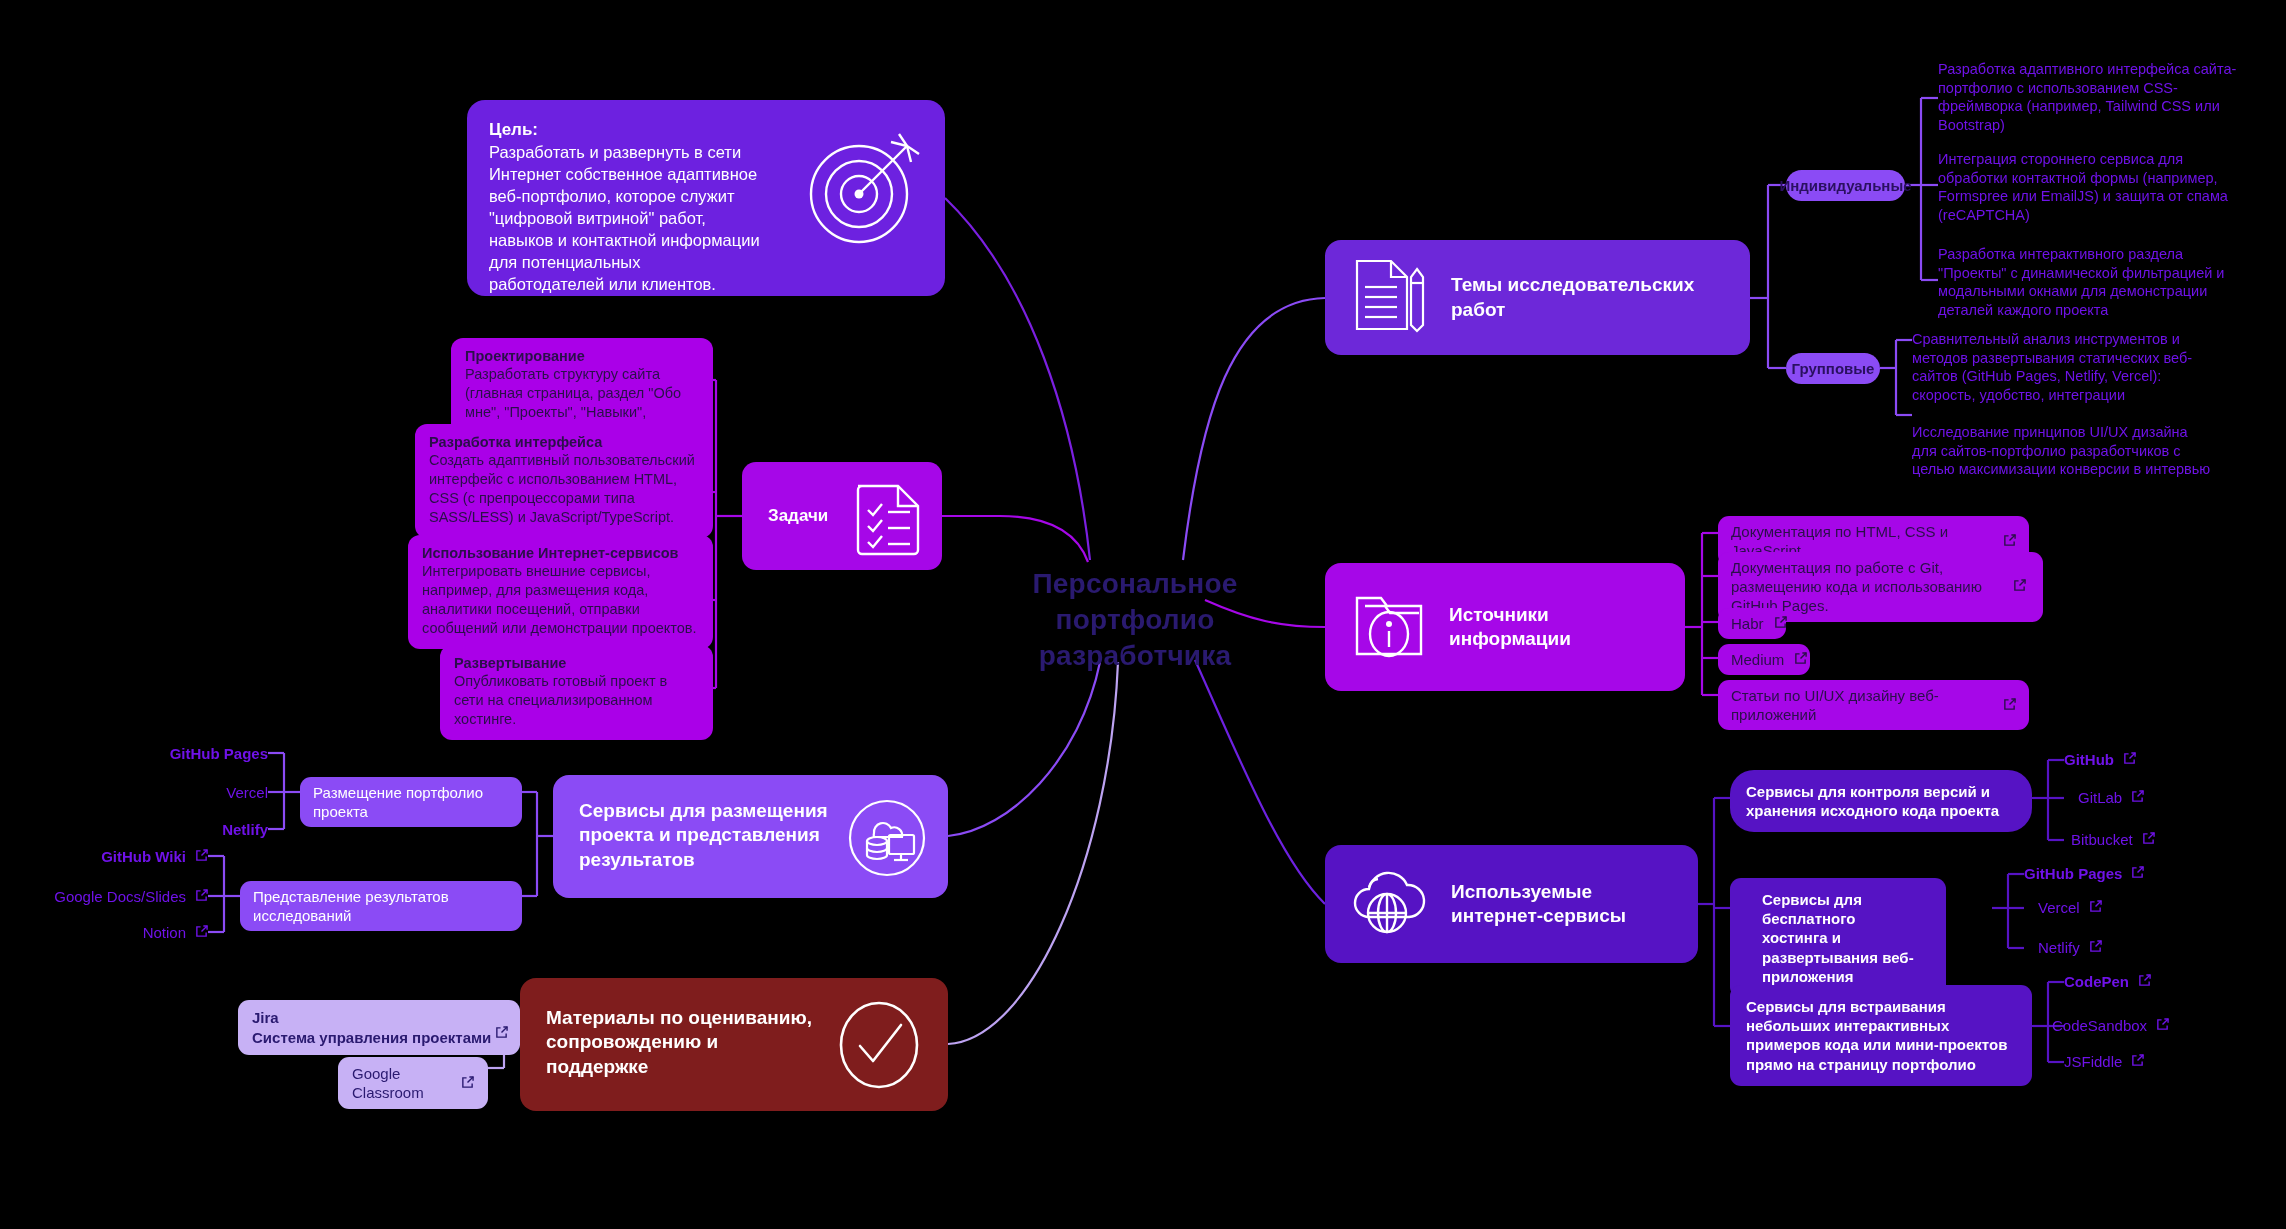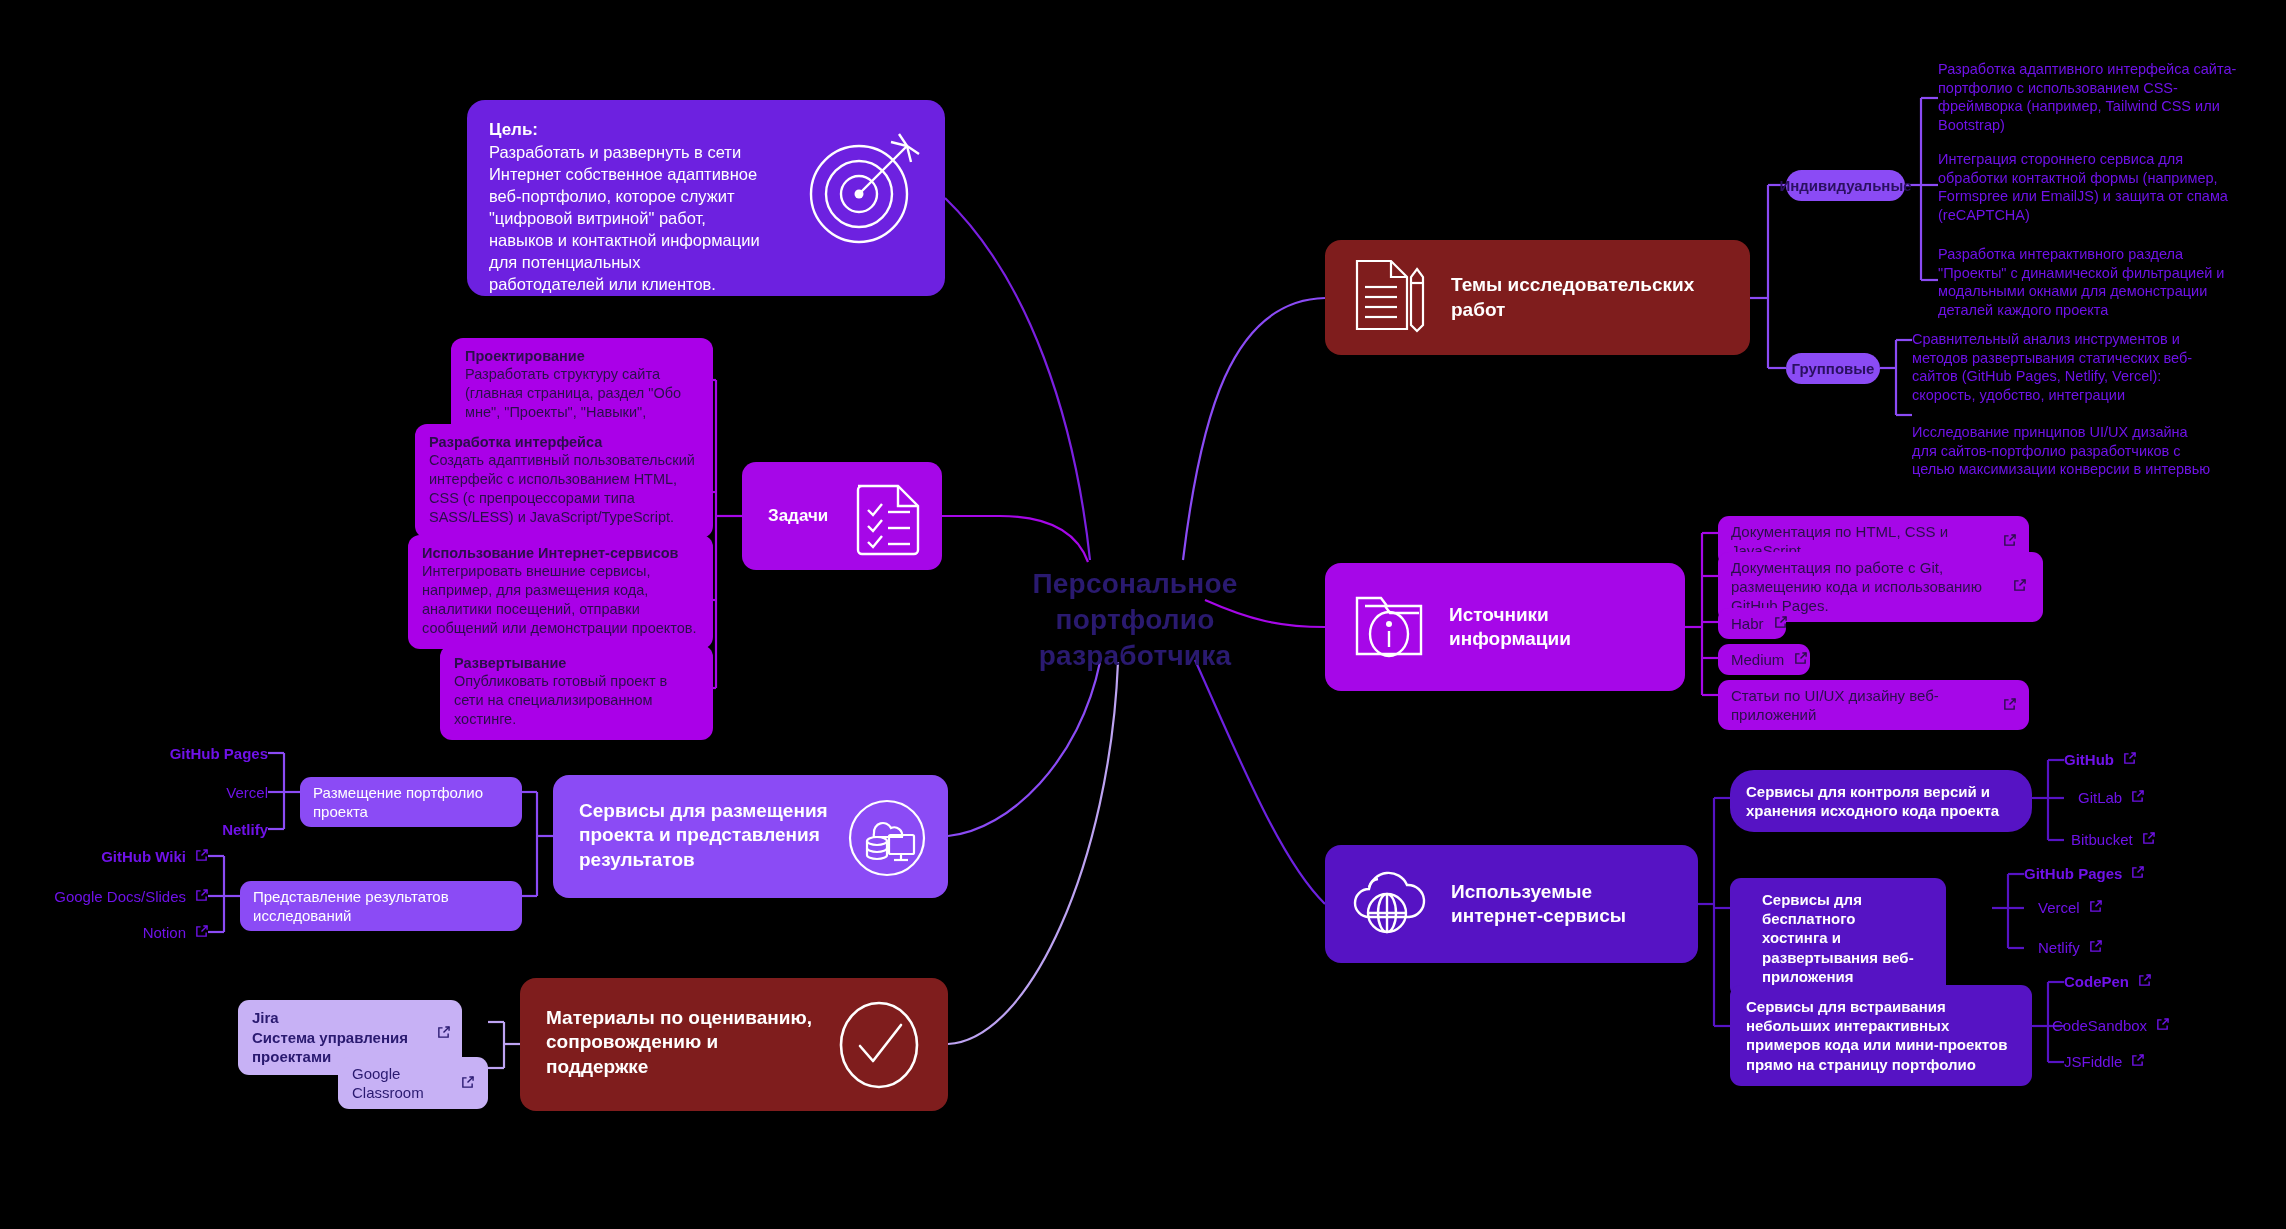--- a/index.html
+++ b/index.html
@@ -51,21 +51,21 @@
   .task-card .d { font-size: 14.5px; line-height: 1.30; }
 
   
   .branch {
     position: absolute; border-radius: 16px;
     display: flex; align-items: center; gap: 22px; padding: 0 26px;
     color: #ffffff; font-weight: 700; font-size: 19px; line-height: 1.28;
   }
   .branch .txt { max-width: 260px; }
 
-  #n-research { left: 1325px; top: 240px; width: 425px; height: 115px; background: #7f1d1d; }
+  #n-research { left: 1325px; top: 240px; width: 425px; height: 115px; background: #6d28d9; }
   #n-sources  { left: 1325px; top: 563px; width: 360px; height: 128px; background: #a607e8; }
   #n-services { left: 1325px; top: 845px; width: 373px; height: 118px; background: #5613c4; }
   #n-hosting  { left: 553px;  top: 775px; width: 395px; height: 123px; background: #8B4BF5;
                 align-items: flex-start; padding-top: 24px; }
   #n-materials{ left: 520px;  top: 978px; width: 428px; height: 133px; background: #7f1d1d;
                 align-items: flex-start; padding-top: 28px; }
 
   
   .chip {
     position: absolute; border-radius: 11px;
@@ -535,21 +535,21 @@
   <div class="branch" id="n-materials">
     <span class="txt" style="max-width:268px;">Материалы по оцениванию, сопровождению и поддержке</span>
     <span style="position:absolute; right:24px; top:22px;">
       <svg width="90" height="90" viewBox="0 0 90 90" fill="none" stroke="#ffffff" stroke-width="2.6">
         <ellipse cx="45" cy="45" rx="38" ry="42"></ellipse>
         <path d="M26 46 l13 15 l28 -36" stroke-linecap="round" stroke-linejoin="round"></path>
       </svg>
     </span>
   </div>
 
-  <div class="chip pale" style="left:238px; top:1000px; width:224px; flex-direction:column; align-items:flex-start; gap:1px; padding:8px 14px;">
+  <div class="chip pale" style="left:238px; top:1000px; width:282px; flex-direction:column; align-items:flex-start; gap:1px; padding:8px 14px;">
     <span style="font-weight:700;">Jira</span>
     <span style="font-weight:700;">Система управления проектами</span>
     <span class="ext" style="position:absolute; right:12px; top:24px;">
       <svg width="13" height="13" viewBox="0 0 14 14" fill="none" stroke="#2a1a70" stroke-width="1.5">
         <path d="M6 2H2v10h10V8"></path>
           <path d="M9 1h4v4"></path>
           <path d="M13 1L7 7"></path>
         </svg>
     </span>
   </div>

